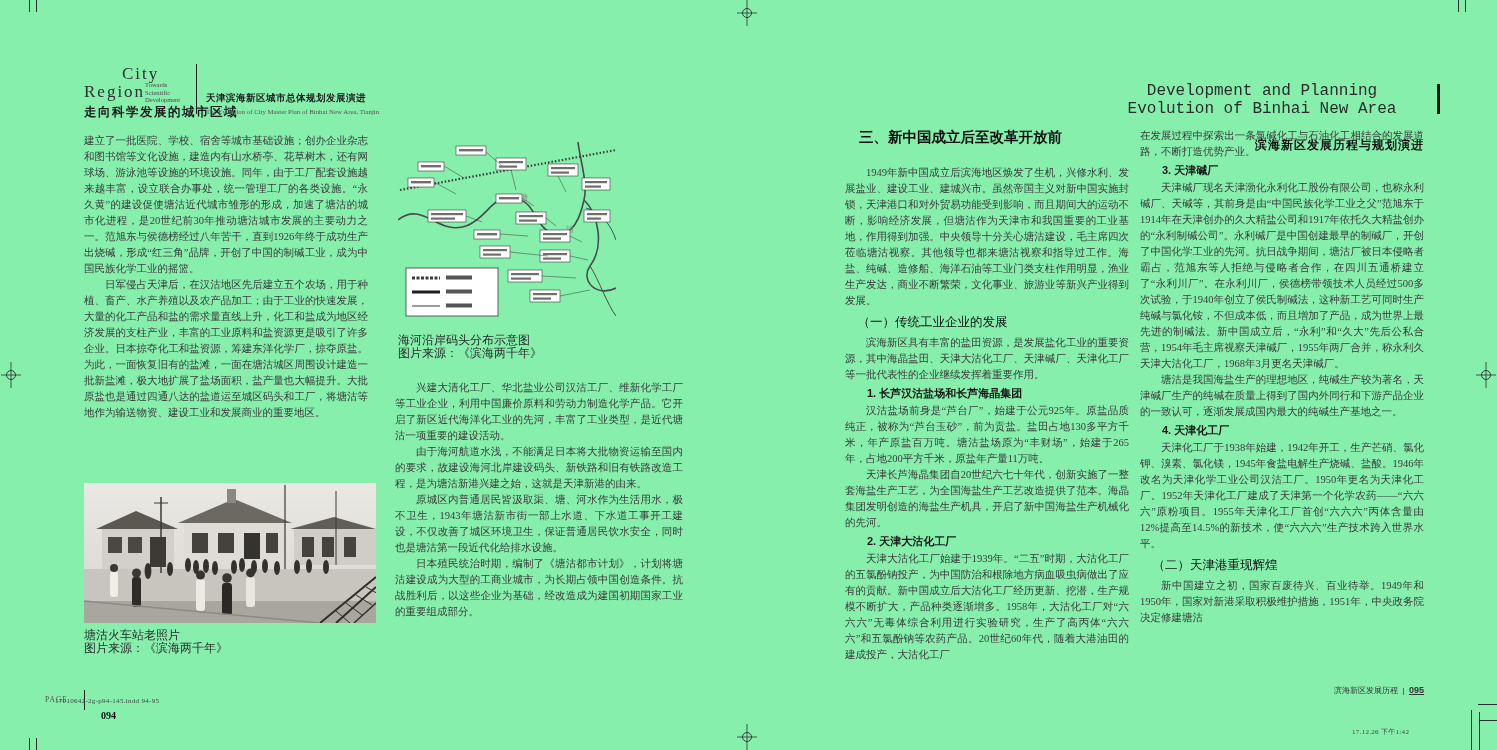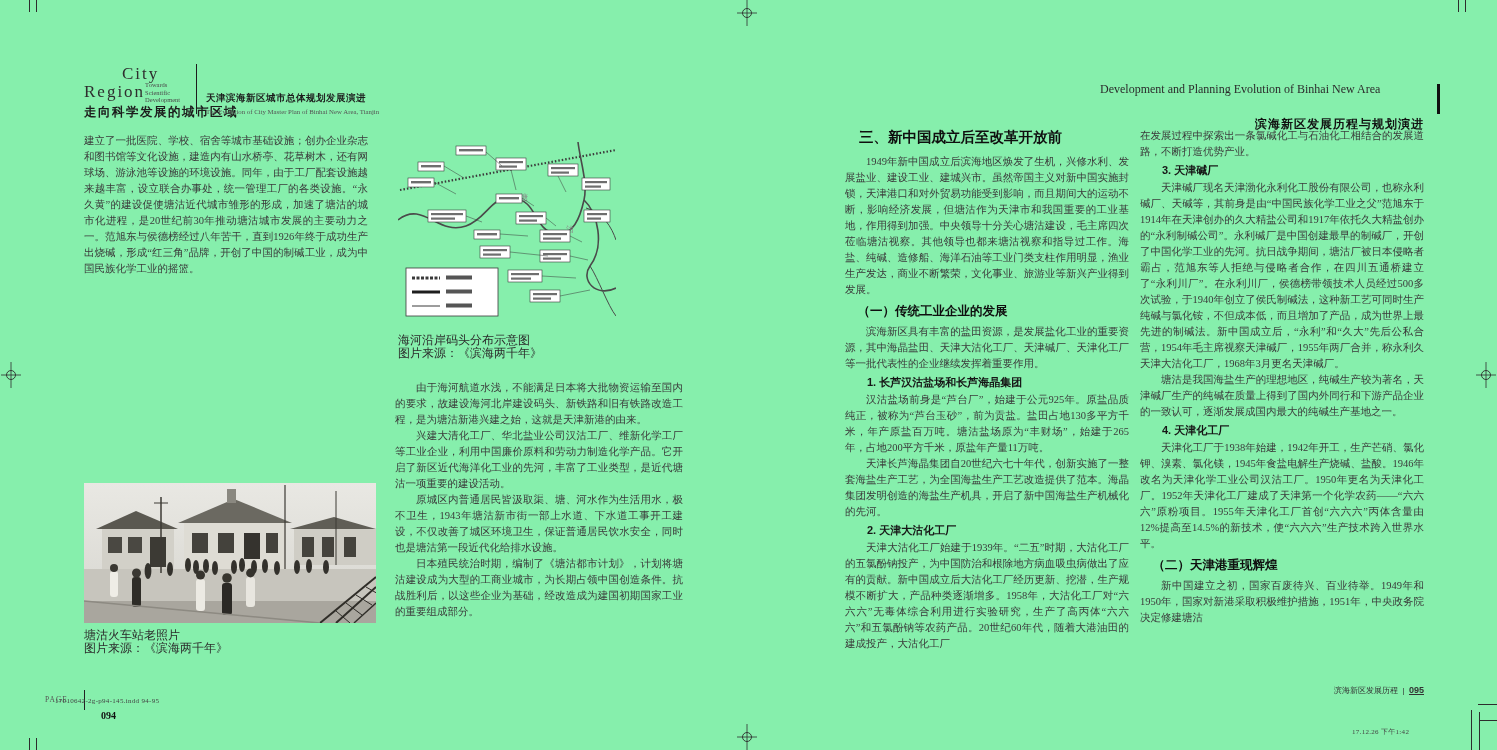--- a/index.html
+++ b/index.html
@@ -11,32 +11,32 @@
   
   .logo-city   { font-size:17px; letter-spacing:2px; color:#2e2e2e; margin-left:38px; line-height:15px;}
   .logo-region { font-size:17px; letter-spacing:2px; color:#2e2e2e; line-height:16px;}
   .logo-sub    { font-size:6.5px; color:#4a4a4a; line-height:7.5px; font-family:"Liberation Serif",serif;}
   .logo-cn     { font-size:12.5px; font-weight:bold; color:#1c1c1c; letter-spacing:1.5px; 
                  font-family:"Liberation Sans","DejaVu Sans",sans-serif; }
   .hdr-divider { width:1px; background:#1c1c1c; }
   .chap-cn  { font-size:9.5px; font-weight:bold; color:#1c1c1c; letter-spacing:.5px;
               font-family:"Liberation Sans","DejaVu Sans",sans-serif; }
   .chap-en  { font-size:6.8px; color:#555; margin-top:3px; }
-  .rhdr-en  { font-size:12px; color:#2b2b2b; text-align:left; }
+  .rhdr-en  { font-size:16px; color:#2b2b2b; text-align:center;font-family:Liberation Mono, monospace; }
   .rhdr-cn  { font-size:12px; font-weight:bold; color:#111; text-align:right; letter-spacing:1px; margin-top:19px;
               font-family:"Liberation Sans","DejaVu Sans",sans-serif; }
   .rhdr-bar { width:3px; background:#111; }
 
   
   .col { text-align:justify; }
   .col p { font-size:10.5px; line-height:16px; color:#3a3a3a; text-indent:2em; text-align:justify; }
   .col p.no-indent { text-indent:0; }
-  .h-major { font-size:14.5px; font-weight:bold; color:#0f0f0f; padding-left:14px; margin-bottom:7px;
+  .h-major { font-size:14.5px; font-weight:bold; color:#0f0f0f; padding-left:14px; margin-bottom:18px;
              font-family:"Liberation Sans","DejaVu Sans",sans-serif; }
-  .h-sub   { font-size:12.5px; font-weight:bold; color:#0f0f0f; text-indent:1em; margin:5px 0 4px 0;
+  .h-sub   { font-size:12.5px; font-weight:normal; color:#0f0f0f; text-indent:1em; margin:5px 0 4px 0;
              font-family:"Liberation Sans","DejaVu Sans",sans-serif; }
   .h-item  { font-size:11px; font-weight:bold; color:#161616; text-indent:2em; margin:3px 0 2px 0;
              font-family:"Liberation Sans","DejaVu Sans",sans-serif; }
 
   
   .caption { font-size:12px; line-height:12.5px; color:#2b2b2b;
              font-family:"Liberation Sans","DejaVu Sans",sans-serif; }
 
   
   .foot-left { display:flex; align-items:center; gap:16px; }
@@ -100,20 +100,21 @@
     <div class="logo-cn" style="width:180px">走向科学发展的城市区域</div>
   </div>
   <div class="hdr-divider abs" style="left:196px;top:64px;height:50px"></div>
   <div class="abs" style="left:206px;top:92px;width:230px">
     <div class="chap-cn">天津滨海新区城市总体规划发展演进</div>
     <div class="chap-en">The Evolution of City Master Plan of Binhai New Area, Tianjin</div>
   </div>
 
   <div class="col abs" style="left:84px;top:133px;width:284px">
     <p class="no-indent">建立了一批医院、学校、宿舍等城市基础设施；创办企业杂志和图书馆等文化设施，建造内有山水桥亭、花草树木，还有网球场、游泳池等设施的环境设施。同年，由于工厂配套设施越来越丰富，设立联合办事处，统一管理工厂的各类设施。“永久黄”的建设促使塘沽近代城市雏形的形成，加速了塘沽的城市化进程，是20世纪前30年推动塘沽城市发展的主要动力之一。范旭东与侯德榜经过八年苦干，直到1926年终于成功生产出烧碱，形成“红三角”品牌，开创了中国的制碱工业，成为中国民族化学工业的摇篮。</p>
+    <p>日军侵占天津后，在汉沽地区先后建立五个农场，用于种植、畜产、水产养殖以及农产品加工；由于工业的快速发展，大量的化工产品和盐的需求量直线上升，化工和盐成为地区经济发展的支柱产业，丰富的工业原料和盐资源更是吸引了许多企业。日本掠夺化工和盐资源，筹建东洋化学厂，掠夺原盐。为此，一面恢复旧有的盐滩，一面在塘沽城区周围设计建造一批新盐滩，极大地扩展了盐场面积，盐产量也大幅提升。大批原盐也是通过四通八达的盐道运至城区码头和工厂，将塘沽等地作为输送物资、建设工业和发展商业的重要地区。</p>
   </div>
 
   <svg class="abs" style="left:84px;top:483px" width="292" height="140" viewBox="0 0 292 140">
     <defs>
       <linearGradient id="sky" x1="0" y1="0" x2="0" y2="1">
         <stop offset="0" stop-color="#e9e8e3"></stop>
           <stop offset="1" stop-color="#d6d5cf"></stop>
       </linearGradient>
     </defs>
     <rect x="0" y="0" width="292" height="140" fill="url(#sky)"></rect>
@@ -279,22 +280,22 @@
       <rect x="48" y="165.5" width="26" height="4" fill="#555"></rect>
     </g>
   </svg>
 
   <div class="abs" style="left:398px;top:334px;width:220px">
     <div class="caption">海河沿岸码头分布示意图</div>
     <div class="caption">图片来源：《滨海两千年》</div>
   </div>
 
   <div class="col abs" style="left:395px;top:380px;width:288px">
+    <p>兴建大清化工厂、华北盐业公司汉沽工厂、维新化学工厂等工业企业，利用中国廉价原料和劳动力制造化学产品。它开启了新区近代海洋化工业的先河，丰富了工业类型，是近代塘沽一项重要的建设活动。</p>
     <p>由于海河航道水浅，不能满足日本将大批物资运输至国内的要求，故建设海河北岸建设码头、新铁路和旧有铁路改造工程，是为塘沽新港兴建之始，这就是天津新港的由来。</p>
-    <p>兴建大清化工厂、华北盐业公司汉沽工厂、维新化学工厂等工业企业，利用中国廉价原料和劳动力制造化学产品。它开启了新区近代海洋化工业的先河，丰富了工业类型，是近代塘沽一项重要的建设活动。</p>
     <p>原城区内普通居民皆汲取渠、塘、河水作为生活用水，极不卫生，1943年塘沽新市街一部上水道、下水道工事开工建设，不仅改善了城区环境卫生，保证普通居民饮水安全，同时也是塘沽第一段近代化给排水设施。</p>
     <p>日本殖民统治时期，编制了《塘沽都市计划》，计划将塘沽建设成为大型的工商业城市，为长期占领中国创造条件。抗战胜利后，以这些企业为基础，经改造成为建国初期国家工业的重要组成部分。</p>
   </div>
 
   <div class="foot-left abs" style="left:45px;top:678px">
     <span class="foot-page-label">PAGE</span>
     <span class="foot-bar"></span>
     <span class="foot-num">094</span>
   </div>
 

